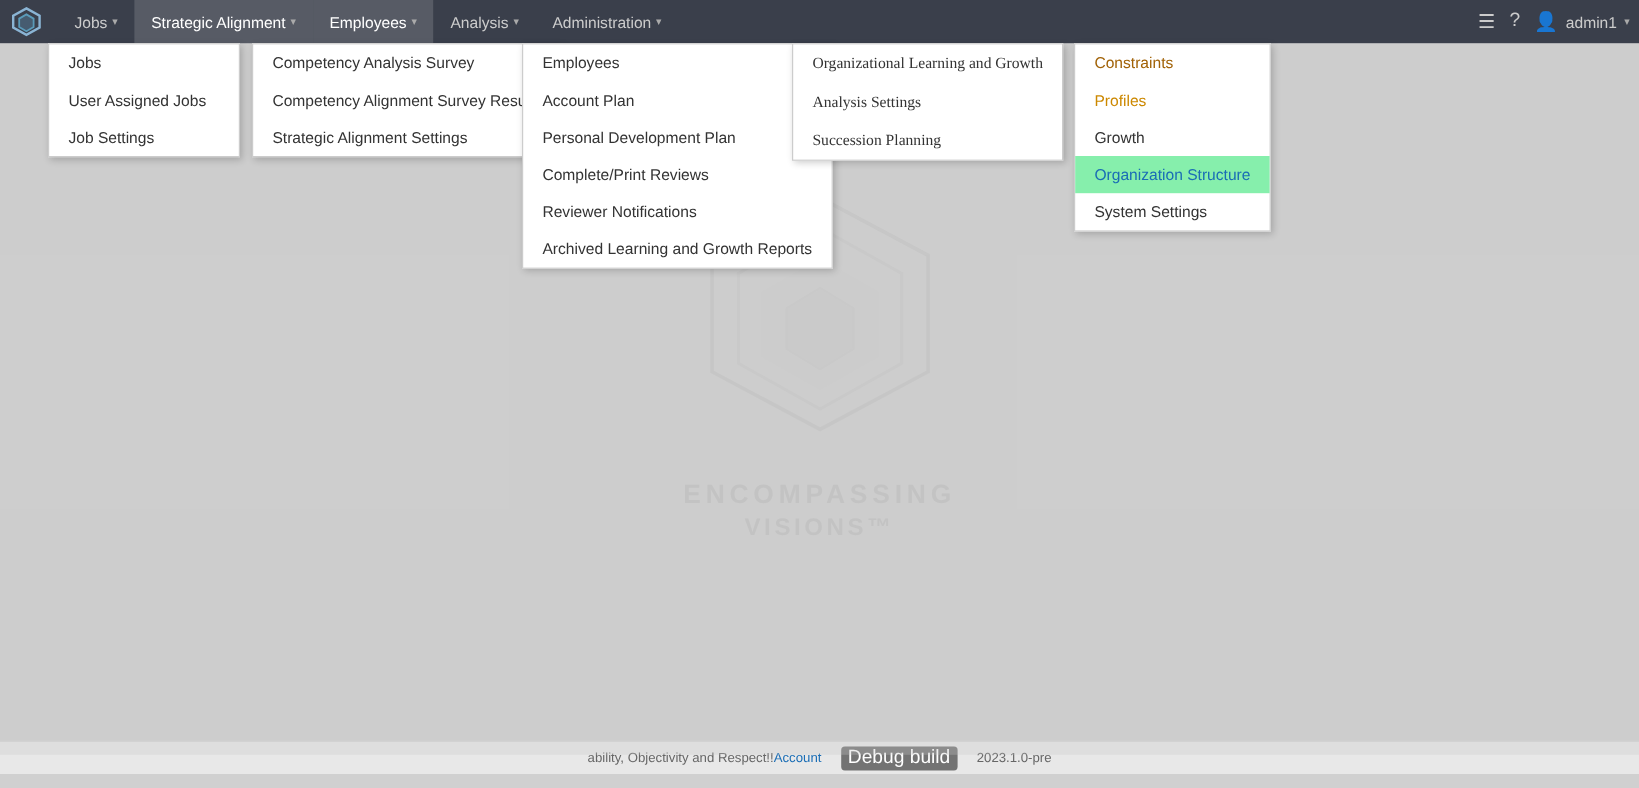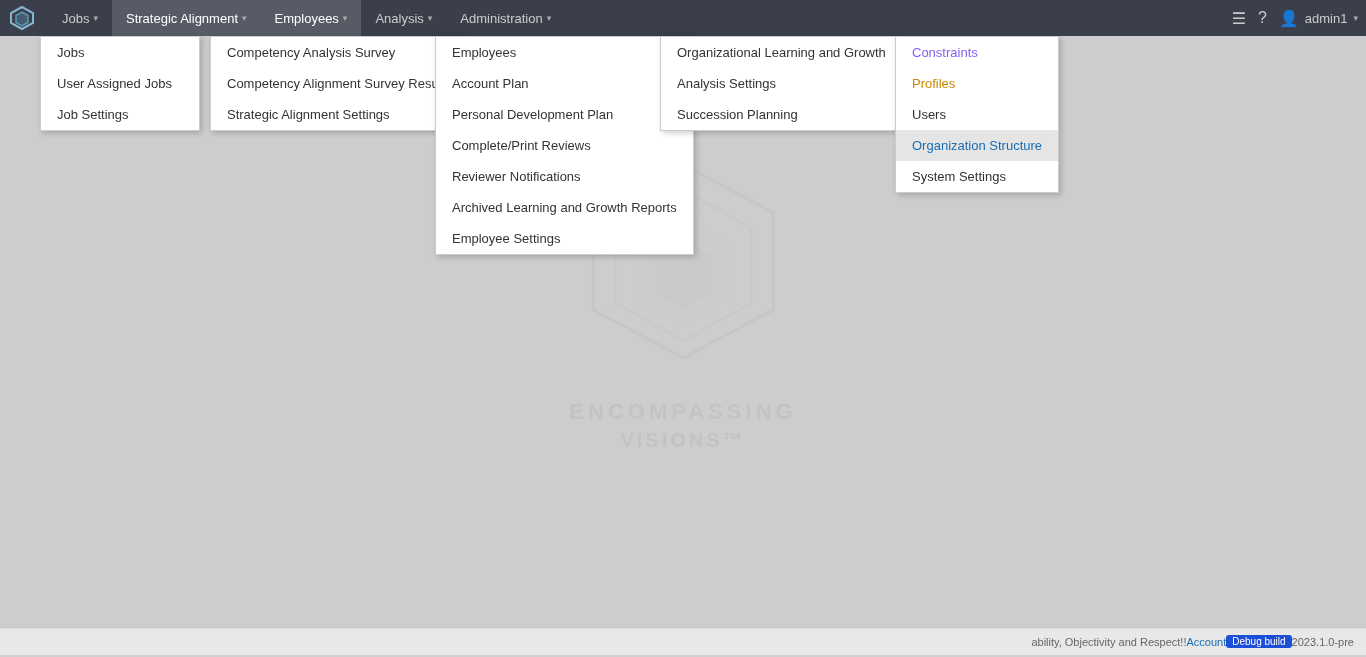--- a/index.html
+++ b/index.html
@@ -170,44 +170,45 @@
       display: flex;
       flex-direction: column;
       align-items: center;
       gap: 4px;
       opacity: 0.25;
     }
 
     
     .footer {
       position: absolute;
-      bottom: 2px;
+      bottom: 12px;
       width: 100%;
       height: 28px;
       background: #e8e8e8;
       border-top: 1px solid #ccc;
       display: flex;
       align-items: center;
-      justify-content: flex-end;
+      justify-content: center;
       padding: 0 12px;
       font-size: 11px;
       color: #666;
     }
 
     .footer-right {
       display: flex;
+      gap: 16px;
       align-items: center;
     }
 
     .debug-badge {
-      background: #1d4ed8;
+      background: #737373;
       color: #fff;
       padding: 1px 6px;
       border-radius: 3px;
-      font-size: 10px;
+      font-size: 16px;
     }
 
     
     .overlay {
       position: absolute;
       top: 36px;
       left: 0;
       right: 0;
       bottom: 28px;
       background: rgba(200,200,200,0.3);
@@ -275,34 +276,33 @@
     <a class="dropdown-item">Strategic Alignment Settings</a>
   </div>
 
   <div class="dropdown-menu employees-dropdown" style="position:absolute; left:435px; top:0;">
     <a class="dropdown-item">Employees</a>
     <a class="dropdown-item">Account Plan</a>
     <a class="dropdown-item">Personal Development Plan</a>
     <a class="dropdown-item">Complete/Print Reviews</a>
     <a class="dropdown-item">Reviewer Notifications</a>
     <a class="dropdown-item">Archived Learning and Growth Reports</a>
-    <a class="dropdown-item">Employee Settings</a>
-  </div>
-
-  <div class="dropdown-menu analysis-dropdown" style="position:absolute; left:660px; top:0;">
+  </div>
+
+  <div class="dropdown-menu analysis-dropdown" style="position:absolute; left:660px; top:0;font-family:Liberation Serif, serif;">
     <a class="dropdown-item">Organizational Learning and Growth</a>
     <a class="dropdown-item">Analysis Settings</a>
     <a class="dropdown-item">Succession Planning</a>
   </div>
 
   <div class="dropdown-menu admin-dropdown" style="position:absolute; left:895px; top:0;">
-    <a class="dropdown-item" style="color:#8b5cf6;">Constraints</a>
+    <a class="dropdown-item" style="color:#a16207;">Constraints</a>
     <a class="dropdown-item" style="color:#cc8800;">Profiles</a>
-    <a class="dropdown-item" style="color:#333;">Users</a>
-    <a class="dropdown-item active-item" style="color:#1a6db5; background:#e5e5e5;">Organization Structure</a>
+    <a class="dropdown-item" style="color:#333;">Growth</a>
+    <a class="dropdown-item active-item" style="color:#1a6db5; background:#86efac;">Organization Structure</a>
     <a class="dropdown-item" style="color:#333;">System Settings</a>
   </div>
 
 </div>
 
 <div class="main-content">
 
   <div class="watermark">
     <svg width="220" height="250" viewBox="0 0 220 250" fill="none" xmlns="http://www.w3.org/2000/svg">
 

